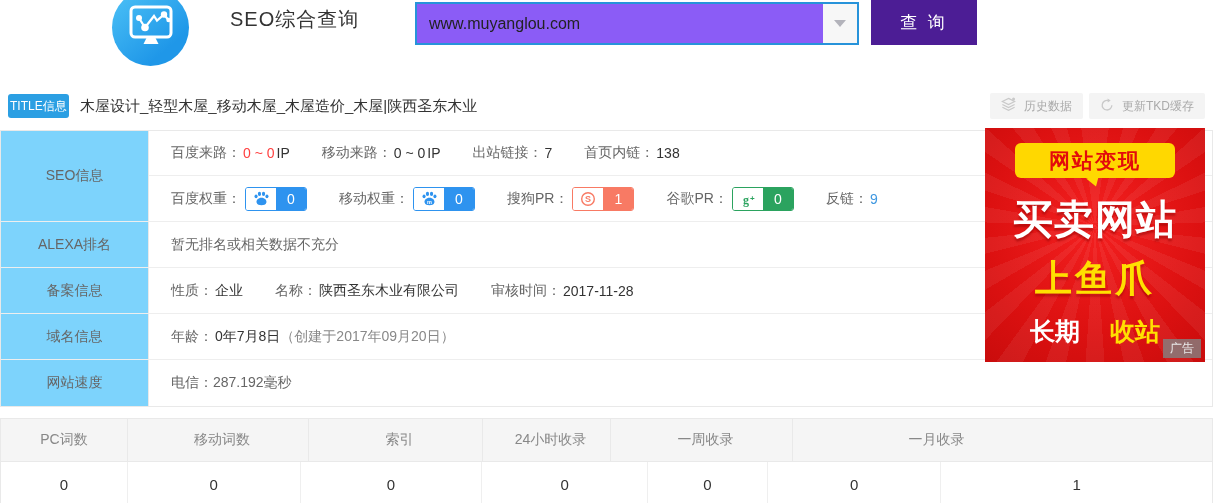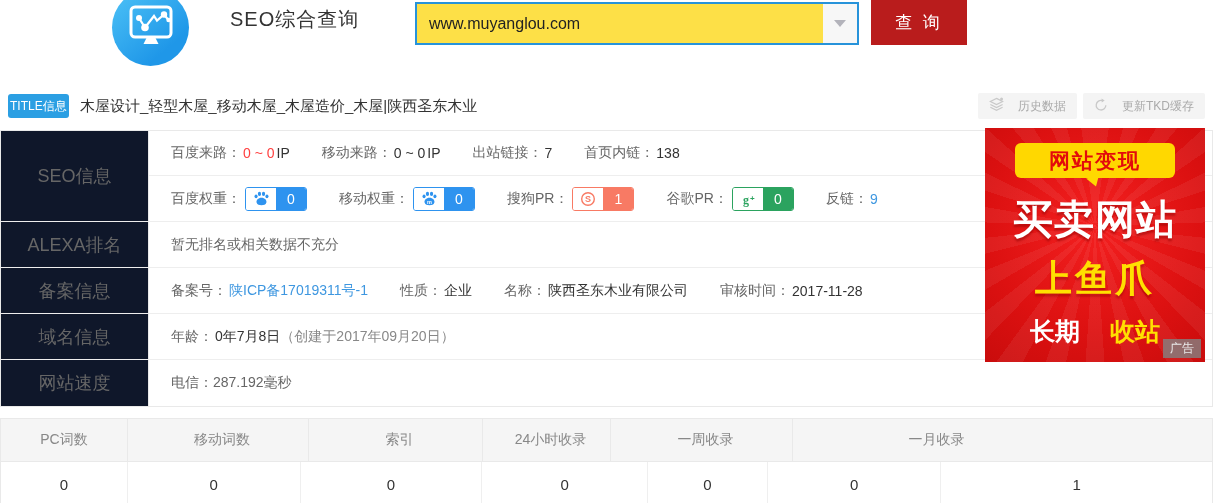--- a/index.html
+++ b/index.html
@@ -7,46 +7,46 @@
     font-family:"Liberation Sans", sans-serif; }
   .stage { position:relative; width:1213px; height:503px; background:#fff; }
 
   
   .header { position:absolute; top:0; left:0; width:100%; height:86px; background:#fff; }
   .logo { position:absolute; left:112px; top:-11px; width:77px; height:77px; border-radius:50%;
     background:linear-gradient(140deg,#4ec3f7 0%,#1f97e8 75%);
     display:flex; align-items:center; justify-content:center; }
   .app-title { position:absolute; left:230px; top:6px; font-size:20px; color:#333; letter-spacing:1px; }
   .search-box { position:absolute; left:415px; top:2px; width:444px; height:43px;
-    border:2px solid #2793da; background:#fde047; }
+    border:2px solid #2793da; background:#8b5cf6; }
   .search-input { border:none; outline:none; width:calc(100% - 36px); height:100%;
     font-size:16px; color:#222; padding:0 12px; font-family:inherit; background:transparent; }
   .caret-zone { position:absolute; right:0; top:0; width:34px; height:100%; background:#f7f7f7;
     display:flex; align-items:center; justify-content:center; cursor:pointer; }
   .caret-down { width:0; height:0; border-left:6px solid transparent; border-right:6px solid transparent;
     border-top:7px solid #b3b3bb; }
-  .search-btn { position:absolute; left:871px; top:0; width:96px; height:45px; background:#b91c1c;
+  .search-btn { position:absolute; left:871px; top:0; width:106px; height:45px; background:#4c1d95;
     color:#fff; font-size:17px; border:none; cursor:pointer; display:flex; align-items:center;
     justify-content:center; letter-spacing:3px; font-family:inherit; }
 
   
   .title-bar { position:absolute; top:93px; left:0; width:100%; height:27px; }
   .title-badge { position:absolute; left:8px; top:1px; height:24px; background:#2b9fe3; color:#fff;
     font-size:12px; border-radius:3px; display:flex; align-items:center; padding:0 2px; }
   .page-title { position:absolute; left:80px; top:0; line-height:26px; font-size:15px; color:#333; }
   .tb-buttons { position:absolute; right:8px; top:0; display:flex; gap:6px; }
   .tb-btn { height:26px; background:#f4f4f4; color:#aaa; font-size:12px; border-radius:2px;
-    display:flex; align-items:center; gap:14px; padding:0 11px; cursor:pointer; border:none; font-family:inherit; }
+    display:flex; align-items:center; gap:8px; padding:0 11px; cursor:pointer; border:none; font-family:inherit; }
 
   
   .info-table { position:absolute; top:130px; left:0; width:1213px; border:1px solid #e9e9e9; background:#fff; }
   .it-row { display:flex; border-bottom:1px solid #eee; }
   .it-row:last-child { border-bottom:none;justify-content:space-between; }
-  .row-label { width:148px; min-width:148px; background:#0f172a; border-right:1px solid #e9e9e9;
-    display:flex; align-items:center; justify-content:center; color:#666; font-size:18px; }
+  .row-label { width:148px; min-width:148px; background:#7dd3fc; border-right:1px solid #e9e9e9;
+    display:flex; align-items:center; justify-content:center; color:#666; font-size:14px; }
   .row-content { flex:1; display:flex; align-items:center; padding-left:22px; font-size:14px; color:#666; }
   .stack { flex:1; display:flex; flex-direction:column; }
   .sub-row { height:45px; display:flex; align-items:center; padding-left:22px; font-size:14px; color:#666; }
   .sub-row:first-child { border-bottom:1px solid #eee; }
   .h46 { height:46px; }
   .kv { margin-right:32px; display:inline-flex; align-items:center; white-space:nowrap; }
   .v-dark { color:#333; margin-left:2px; }
   .v-red { color:#ff4040; margin-left:2px; }
   .v-link { color:#3e97e0; margin-left:2px; cursor:pointer; }
   .v-gray { color:#888; }
@@ -237,24 +237,20 @@
 
     <div class="it-row h46">
       <div class="row-label">ALEXA排名</div>
       <div class="row-content">暂无排名或相关数据不充分</div>
     </div>
 
     <div class="it-row h46">
       <div class="row-label">备案信息</div>
       <div class="row-content">
         <span class="kv">
-          <span>备案号：</span>
-          <span class="v-link">陕ICP备17019311号-1</span>
-        </span>
-        <span class="kv">
           <span>性质：</span>
           <span class="v-dark">企业</span>
         </span>
         <span class="kv">
           <span>名称：</span>
           <span class="v-dark">陕西圣东木业有限公司</span>
         </span>
         <span class="kv">
           <span>审核时间：</span>
           <span class="v-dark">2017-11-28</span>

